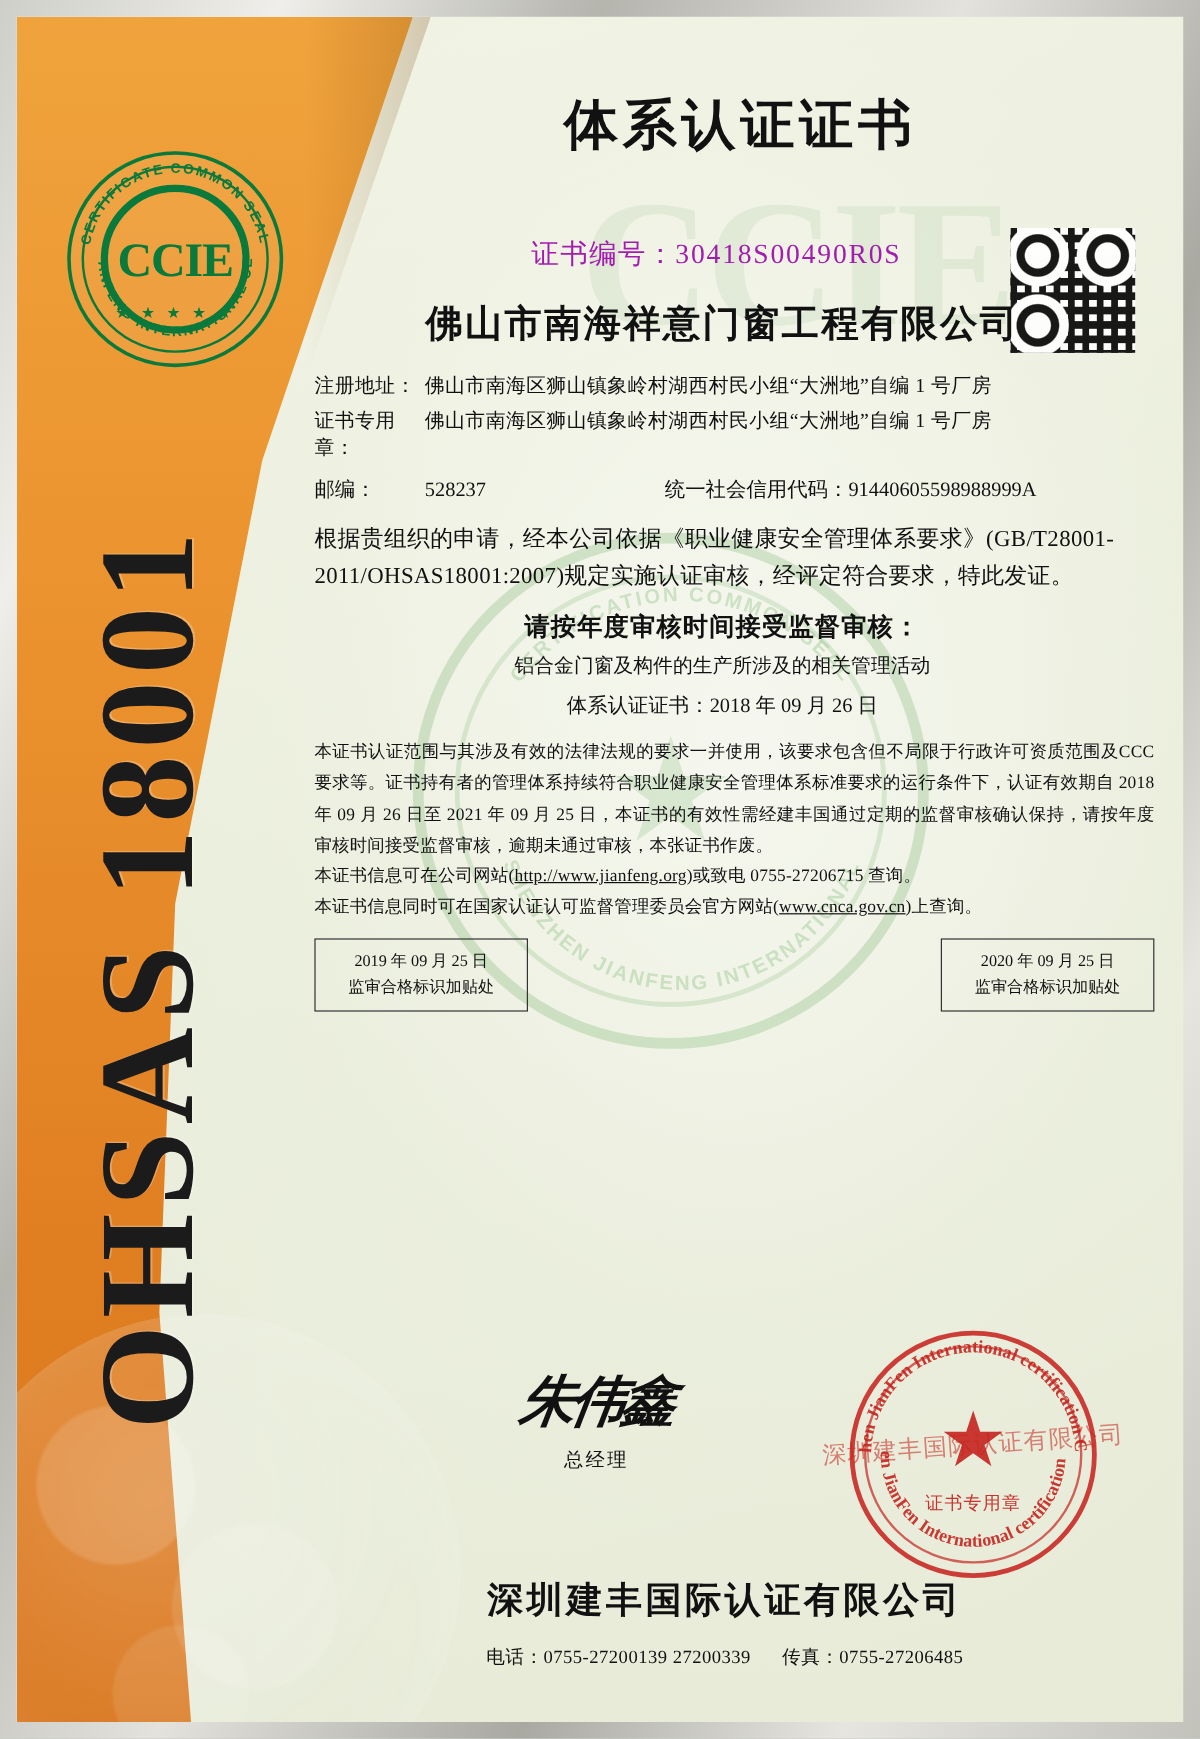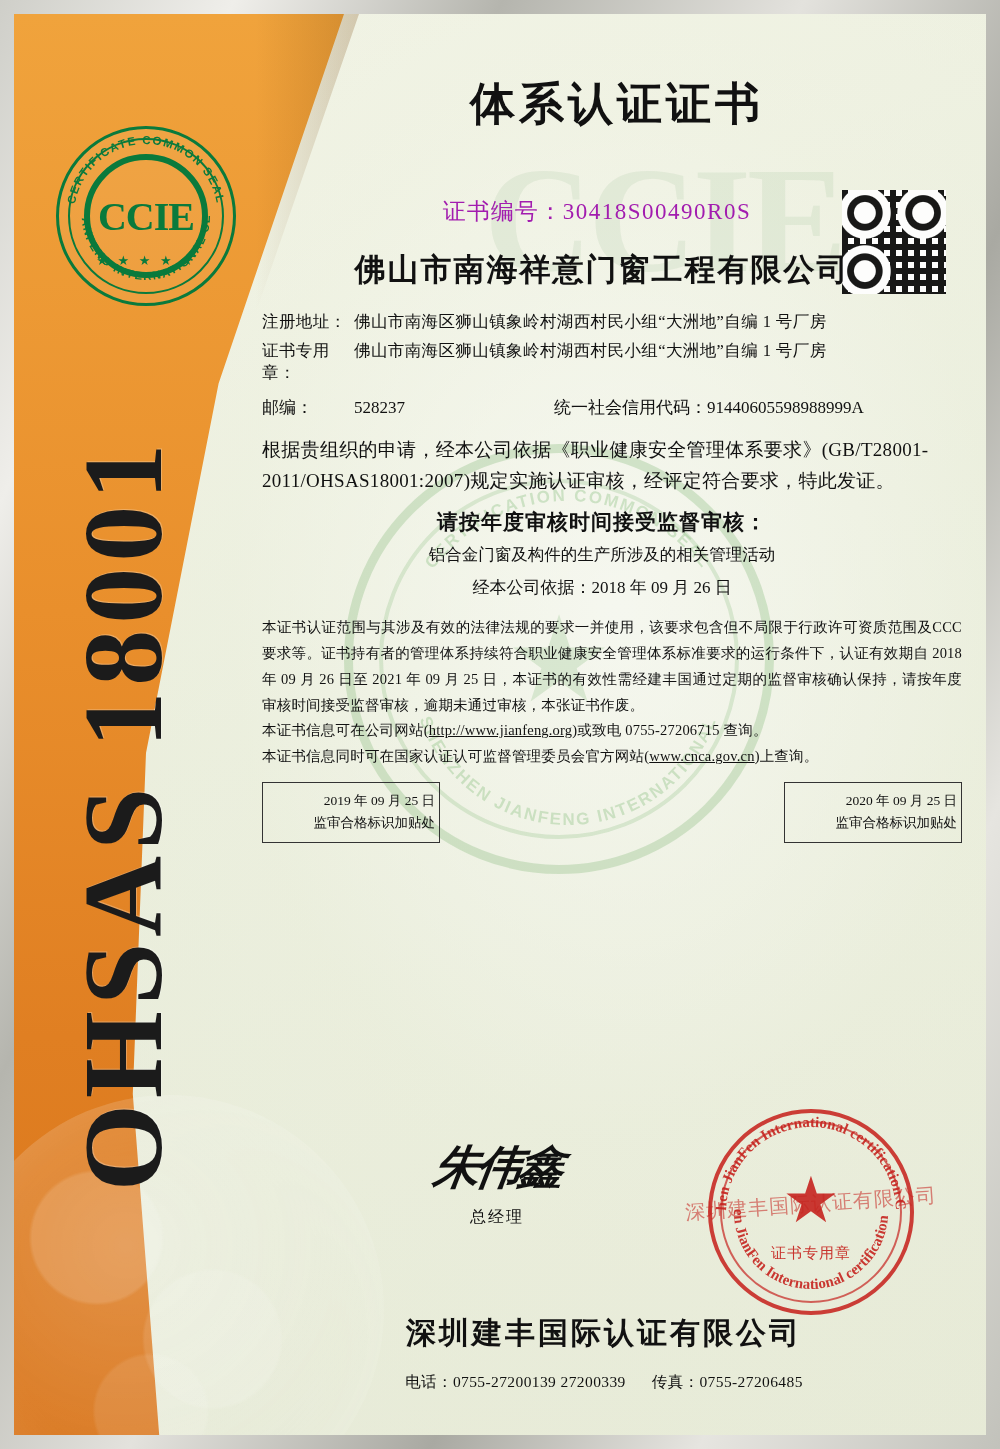--- a/index.html
+++ b/index.html
@@ -281,21 +281,21 @@
   .fine-print .ul { text-decoration: underline; }
   .stamp-boxes {
     margin-top: 12px;
     display: flex;
     justify-content: space-between;
   }
   .stamp-box {
     width: 178px;
     border: 1px solid #333;
     padding: 7px 4px 9px;
-    text-align: right;
+    text-align: center;
     font-family: "Liberation Serif", serif;
     font-size: 13.5px;
     line-height: 1.6;
     color: #111;
   }
   
   .sig-area {
     position: absolute;
     left: 248px; top: 1105px;
     width: 700px; height: 160px;
@@ -466,21 +466,21 @@
         <span class="zip-val">528237</span>
         <span class="uscc-lbl">统一社会信用代码：</span>
         <span>91440605598988999A</span>
       </div>
 
       <div class="body-para">根据贵组织的申请，经本公司依据《职业健康安全管理体系要求》(GB/T28001-2011/OHSAS18001:2007)规定实施认证审核，经评定符合要求，特此发证。</div>
 
       <div class="scope-title">请按年度审核时间接受监督审核：</div>
       <div class="scope-text">铝合金门窗及构件的生产所涉及的相关管理活动</div>
       <div class="first-issue">
-        <span>经本公司依据：</span><span>2018 年 09 月 26 日</span>
+        <span>体系认证证书：</span><span>2018 年 09 月 26 日</span>
       </div>
 
       <div class="fine-print">
         <div>本证书认证范围与其涉及有效的法律法规的要求一并使用，该要求包含但不局限于行政许可资质范围及CCC要求等。证书持有者的管理体系持续符合职业健康安全管理体系标准要求的运行条件下，认证有效期自 2018 年 09 月 26 日至 2021 年 09 月 25 日，本证书的有效性需经建丰国通过定期的监督审核确认保持，请按年度审核时间接受监督审核，逾期未通过审核，本张证书作废。</div>
         <div>
           <span>本证书信息可在公司网站(</span><span class="ul">http://www.jianfeng.org</span><span>)或致电 0755-27206715 查询。</span>
         </div>
         <div>
           <span>本证书信息同时可在国家认证认可监督管理委员会官方网站(</span><span class="ul">www.cnca.gov.cn</span><span>)上查询。</span>
         </div>

